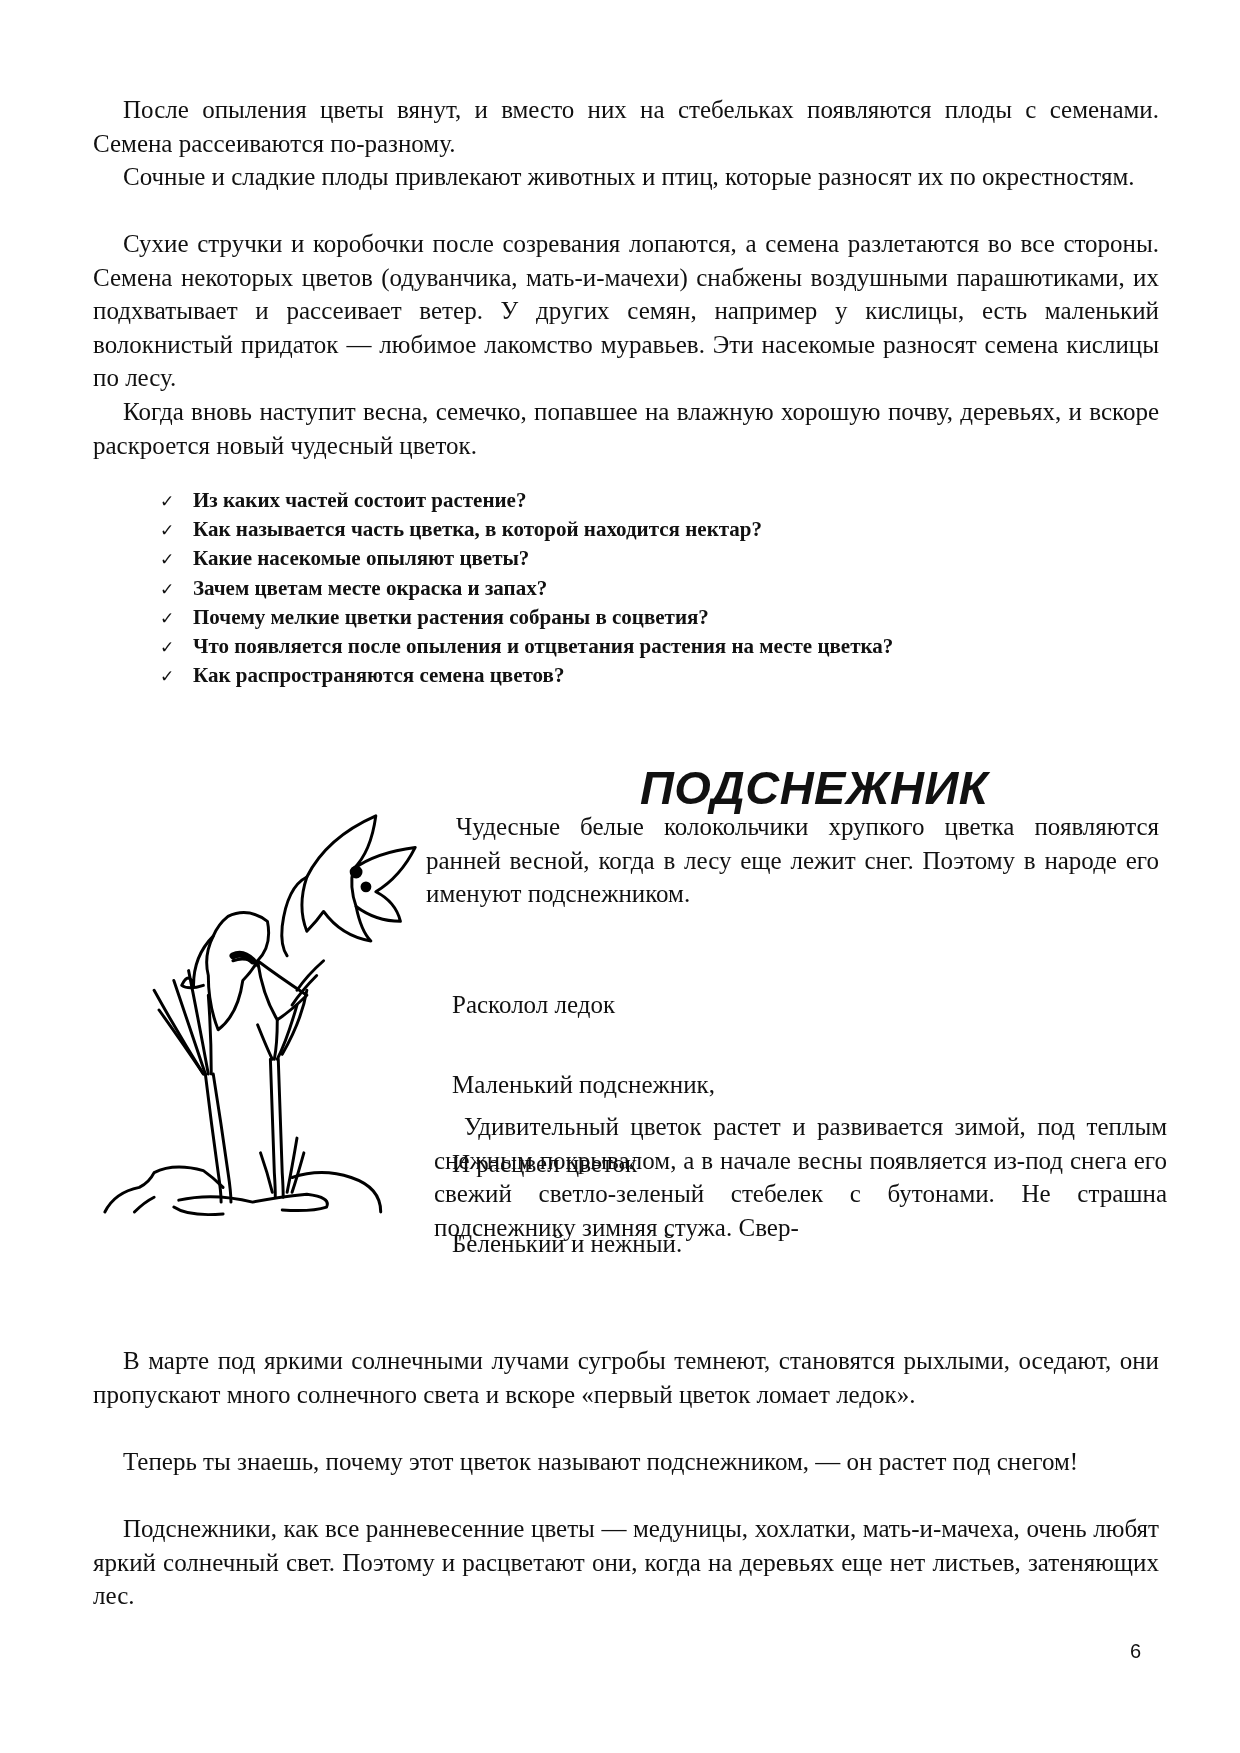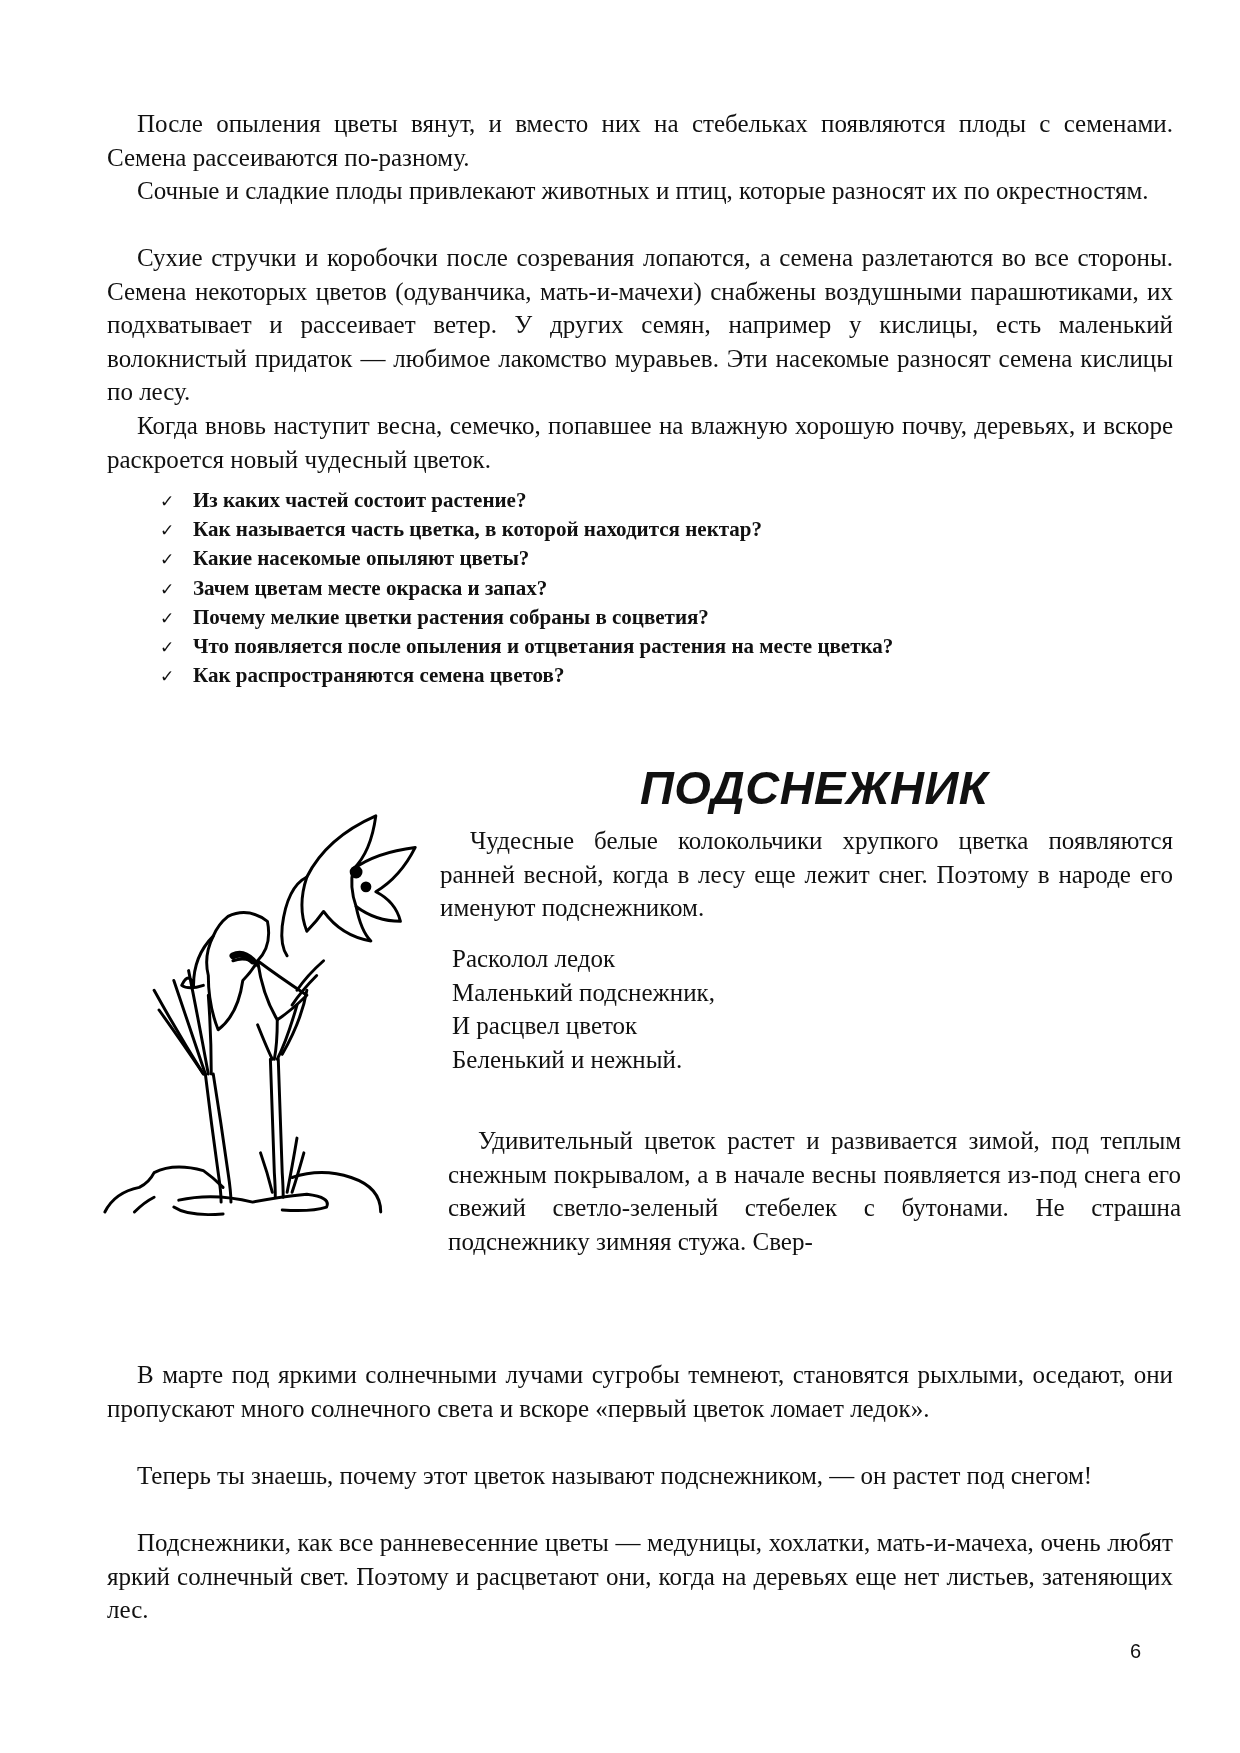--- a/index.html
+++ b/index.html
@@ -1,30 +1,30 @@
 <!DOCTYPE html>
 <html><head>
 <meta charset="utf-8">
 <style>
   html, body { margin: 0; padding: 0; background: #ffffff; }
   body { width: 1240px; height: 1753px; position: relative; overflow: hidden;
          font-family: "Liberation Serif", "DejaVu Serif", serif; color: #111; }
   .page { position: absolute; left: 0; top: 0; width: 1240px; height: 1753px; }
   .para { position: absolute; font-size: 25px; line-height: 33.5px; text-align: justify;
-          text-align-last: left; margin: 16px; }
+          text-align-last: left; margin: 2px; }
   .para .indent { display: inline-block; width: 30px; }
   .full { left: 91px; width: 1066px; }
   .narrow { left: 432px; width: 733px; }
   .questions { position: absolute; left: 160px; top: 486px; margin: 0; padding: 0; list-style: none; }
   .questions li { font-weight: bold; font-size: 21px; line-height: 28.2px; display: flex; align-items: baseline; }
   .questions .check { width: 33px; font-family: "DejaVu Sans", sans-serif; font-size: 17px; font-weight: normal; }
   .title { position: absolute; left: 630px; top: 750px; font-family: "Liberation Sans", "DejaVu Sans", sans-serif;
            font-weight: bold; font-style: italic; font-size: 47px; letter-spacing: 0.5px; margin: 10px; }
   .poem { position: absolute; left: 452px; top: 942px; margin: 0; font-size: 25px; line-height: 33.5px; }
-  .poem div { white-space: nowrap; }
+  .poem div { white-space: nowrap; margin-top: 46px; }
   .illustration { position: absolute; left: 95px; top: 795px; width: 335px; height: 430px; }
   .page-number { position: absolute; left: 1130px; top: 1640px; font-family: "Liberation Sans", "DejaVu Sans", sans-serif;
                  font-size: 20px; }
 </style>
 </head>
 <body>
 
 <div class="page">
 
   <p class="para full" style="top:91px"><span class="indent"></span><span>После опыления цветы вянут, и вместо них на стебельках появляются плоды с семенами. Семена рассеиваются по-разному.</span></p>

